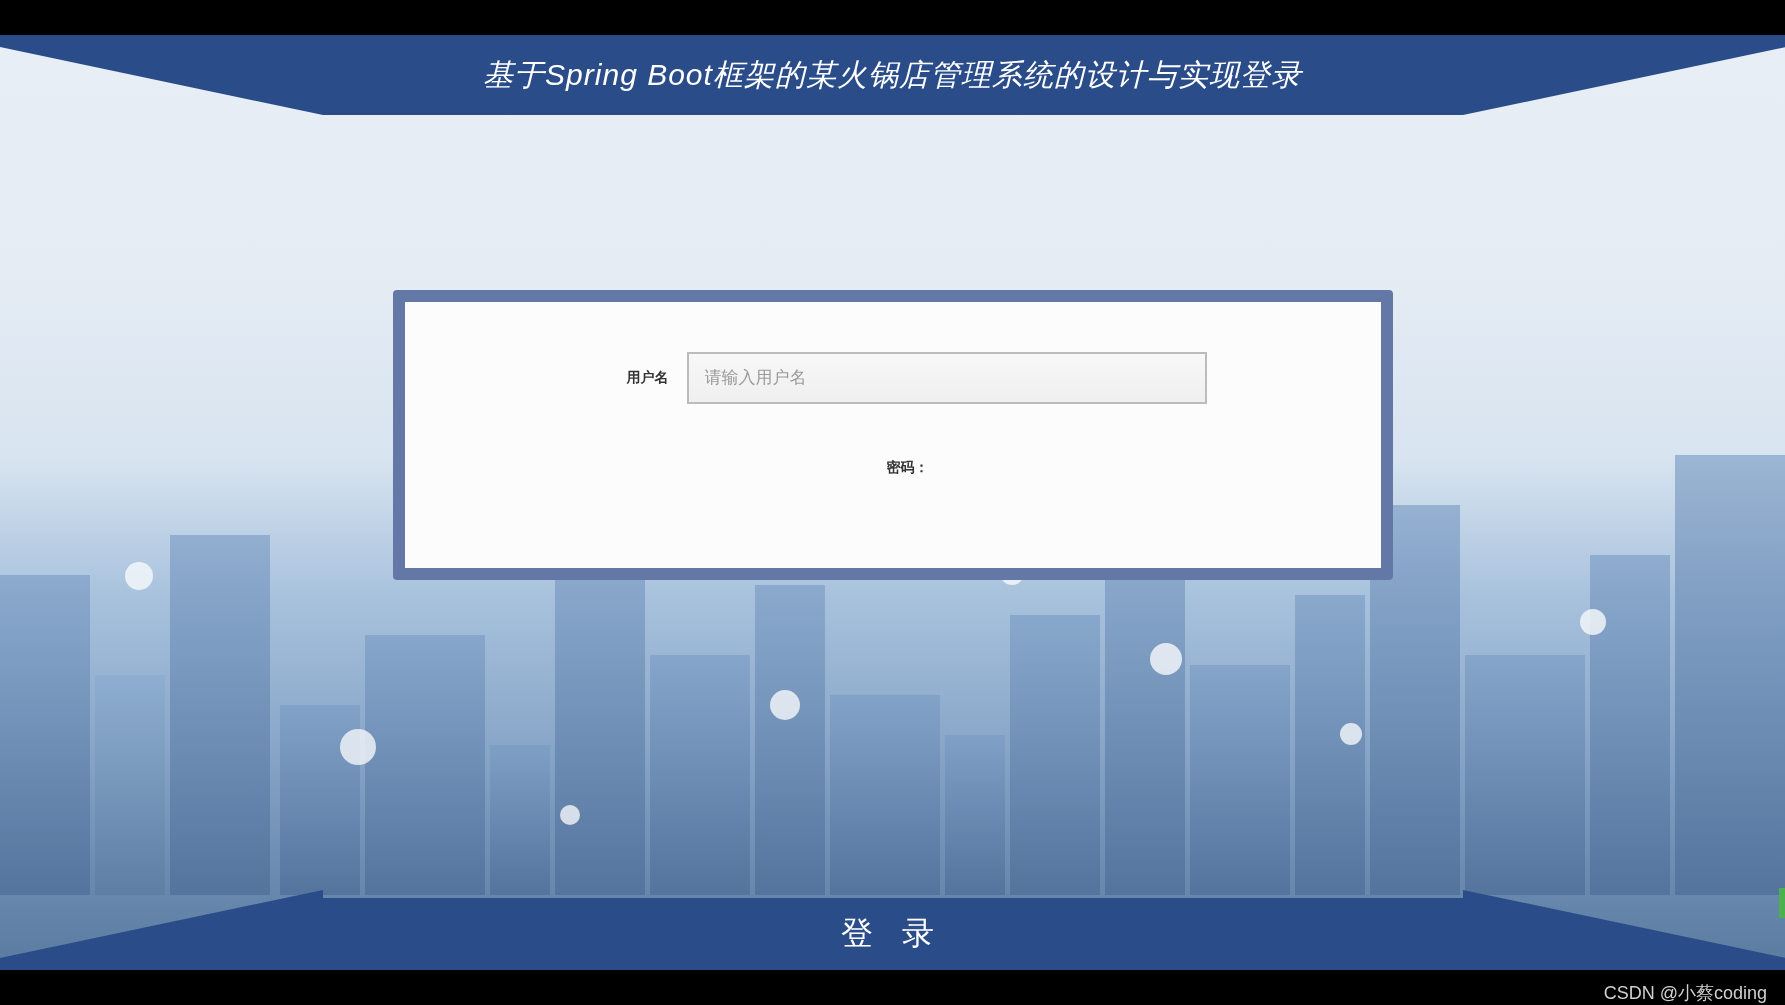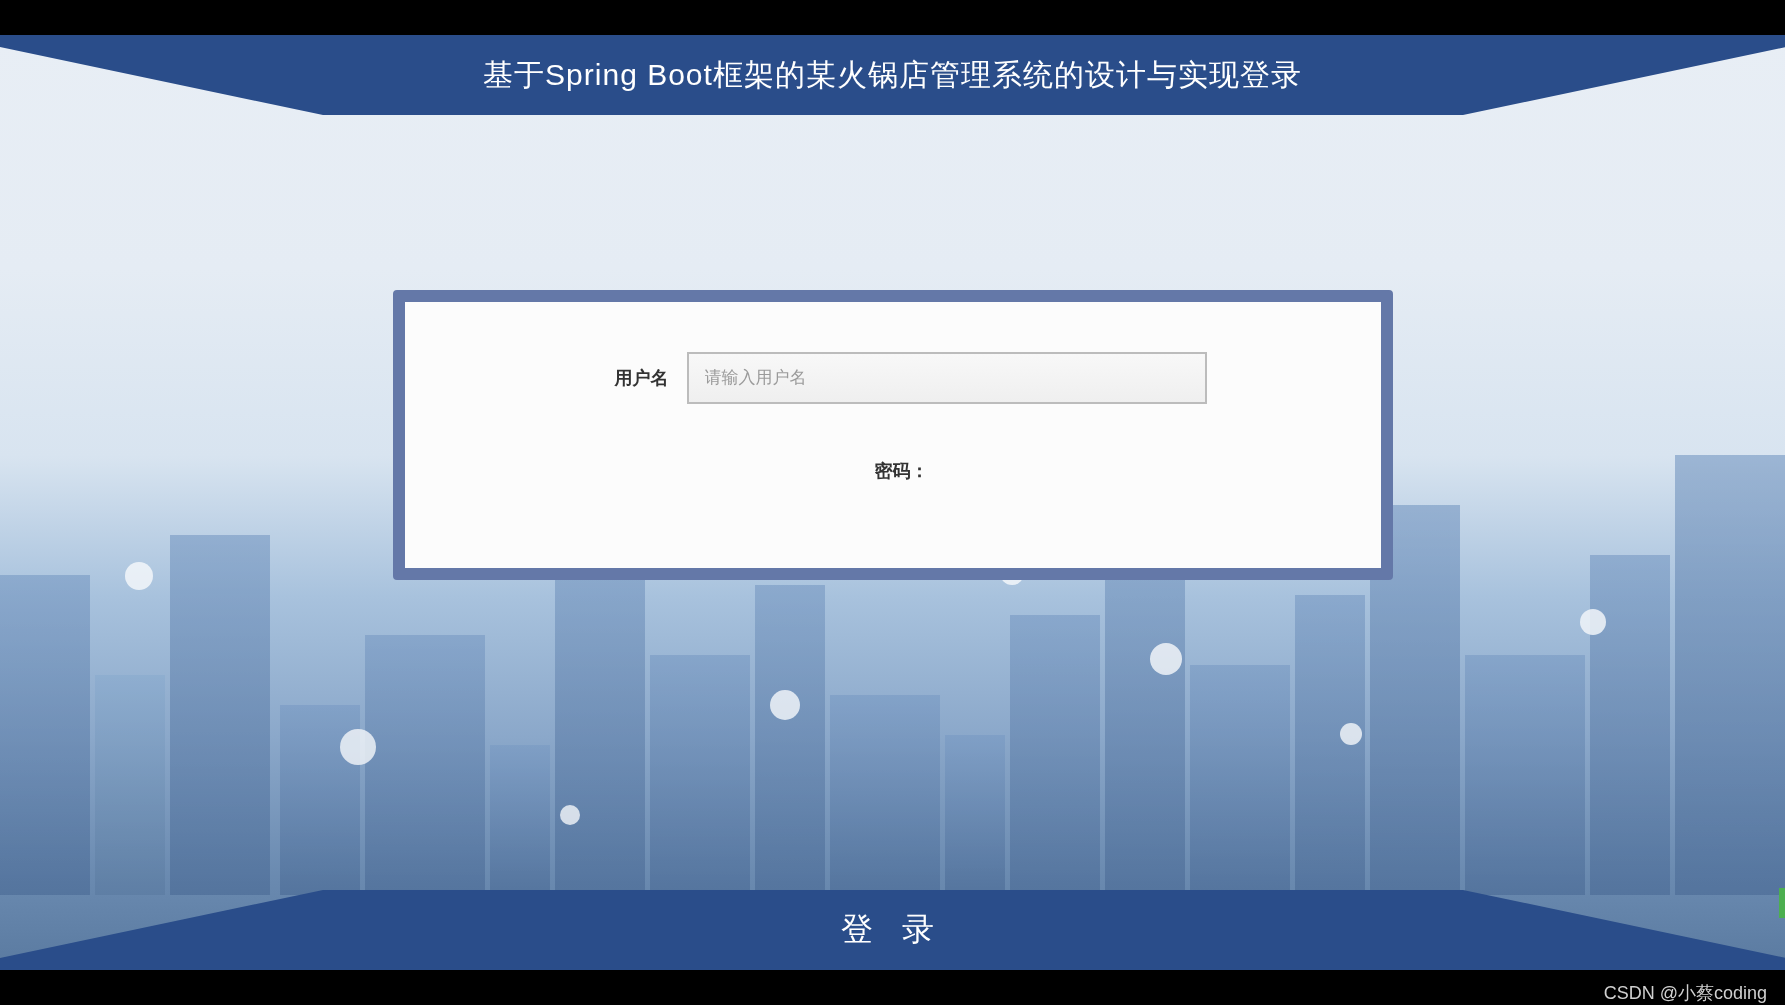--- a/index.html
+++ b/index.html
@@ -92,20 +92,21 @@
       top: 0;
       left: 50%;
       transform: translateX(-50%);
       width: 1140px;
       height: 80px;
       background: #2a4d8a;
       display: flex;
       align-items: center;
       justify-content: center;
       z-index: 5;
+      font-style: italic;
     }
     
     .header-banner::before,
     .header-banner::after {
       content: "";
       position: absolute;
       top: 0;
       width: 0;
       height: 0;
       border-top: 80px solid #2a4d8a;
@@ -165,21 +166,21 @@
       display: flex;
       align-items: center;
       margin-bottom: 55px;
       margin-top: 10px;
       justify-content: center;
     }
     
     .form-label {
       width: 90px;
       text-align: right;
-      font-size: 18px;
+      font-size: 14px;
       font-weight: 600;
       color: #333;
       margin-right: 18px;
     }
     
     .form-input {
       width: 520px;
       height: 52px;
       border: 2px solid #bcbcbc;
       background: linear-gradient(180deg, #f8f8f8 0%, #efefef 100%);
@@ -192,21 +193,21 @@
       color: #9a9a9a;
     }
     
     
     .footer-bar {
       position: absolute;
       bottom: 0;
       left: 50%;
       transform: translateX(-50%);
       width: 1140px;
-      height: 80px;
+      height: 72px;
       background: #2a4d8a;
       display: flex;
       align-items: center;
       justify-content: center;
       z-index: 5;
       cursor: pointer;
     }
     .footer-bar::before,
     .footer-bar::after {
       content: "";

